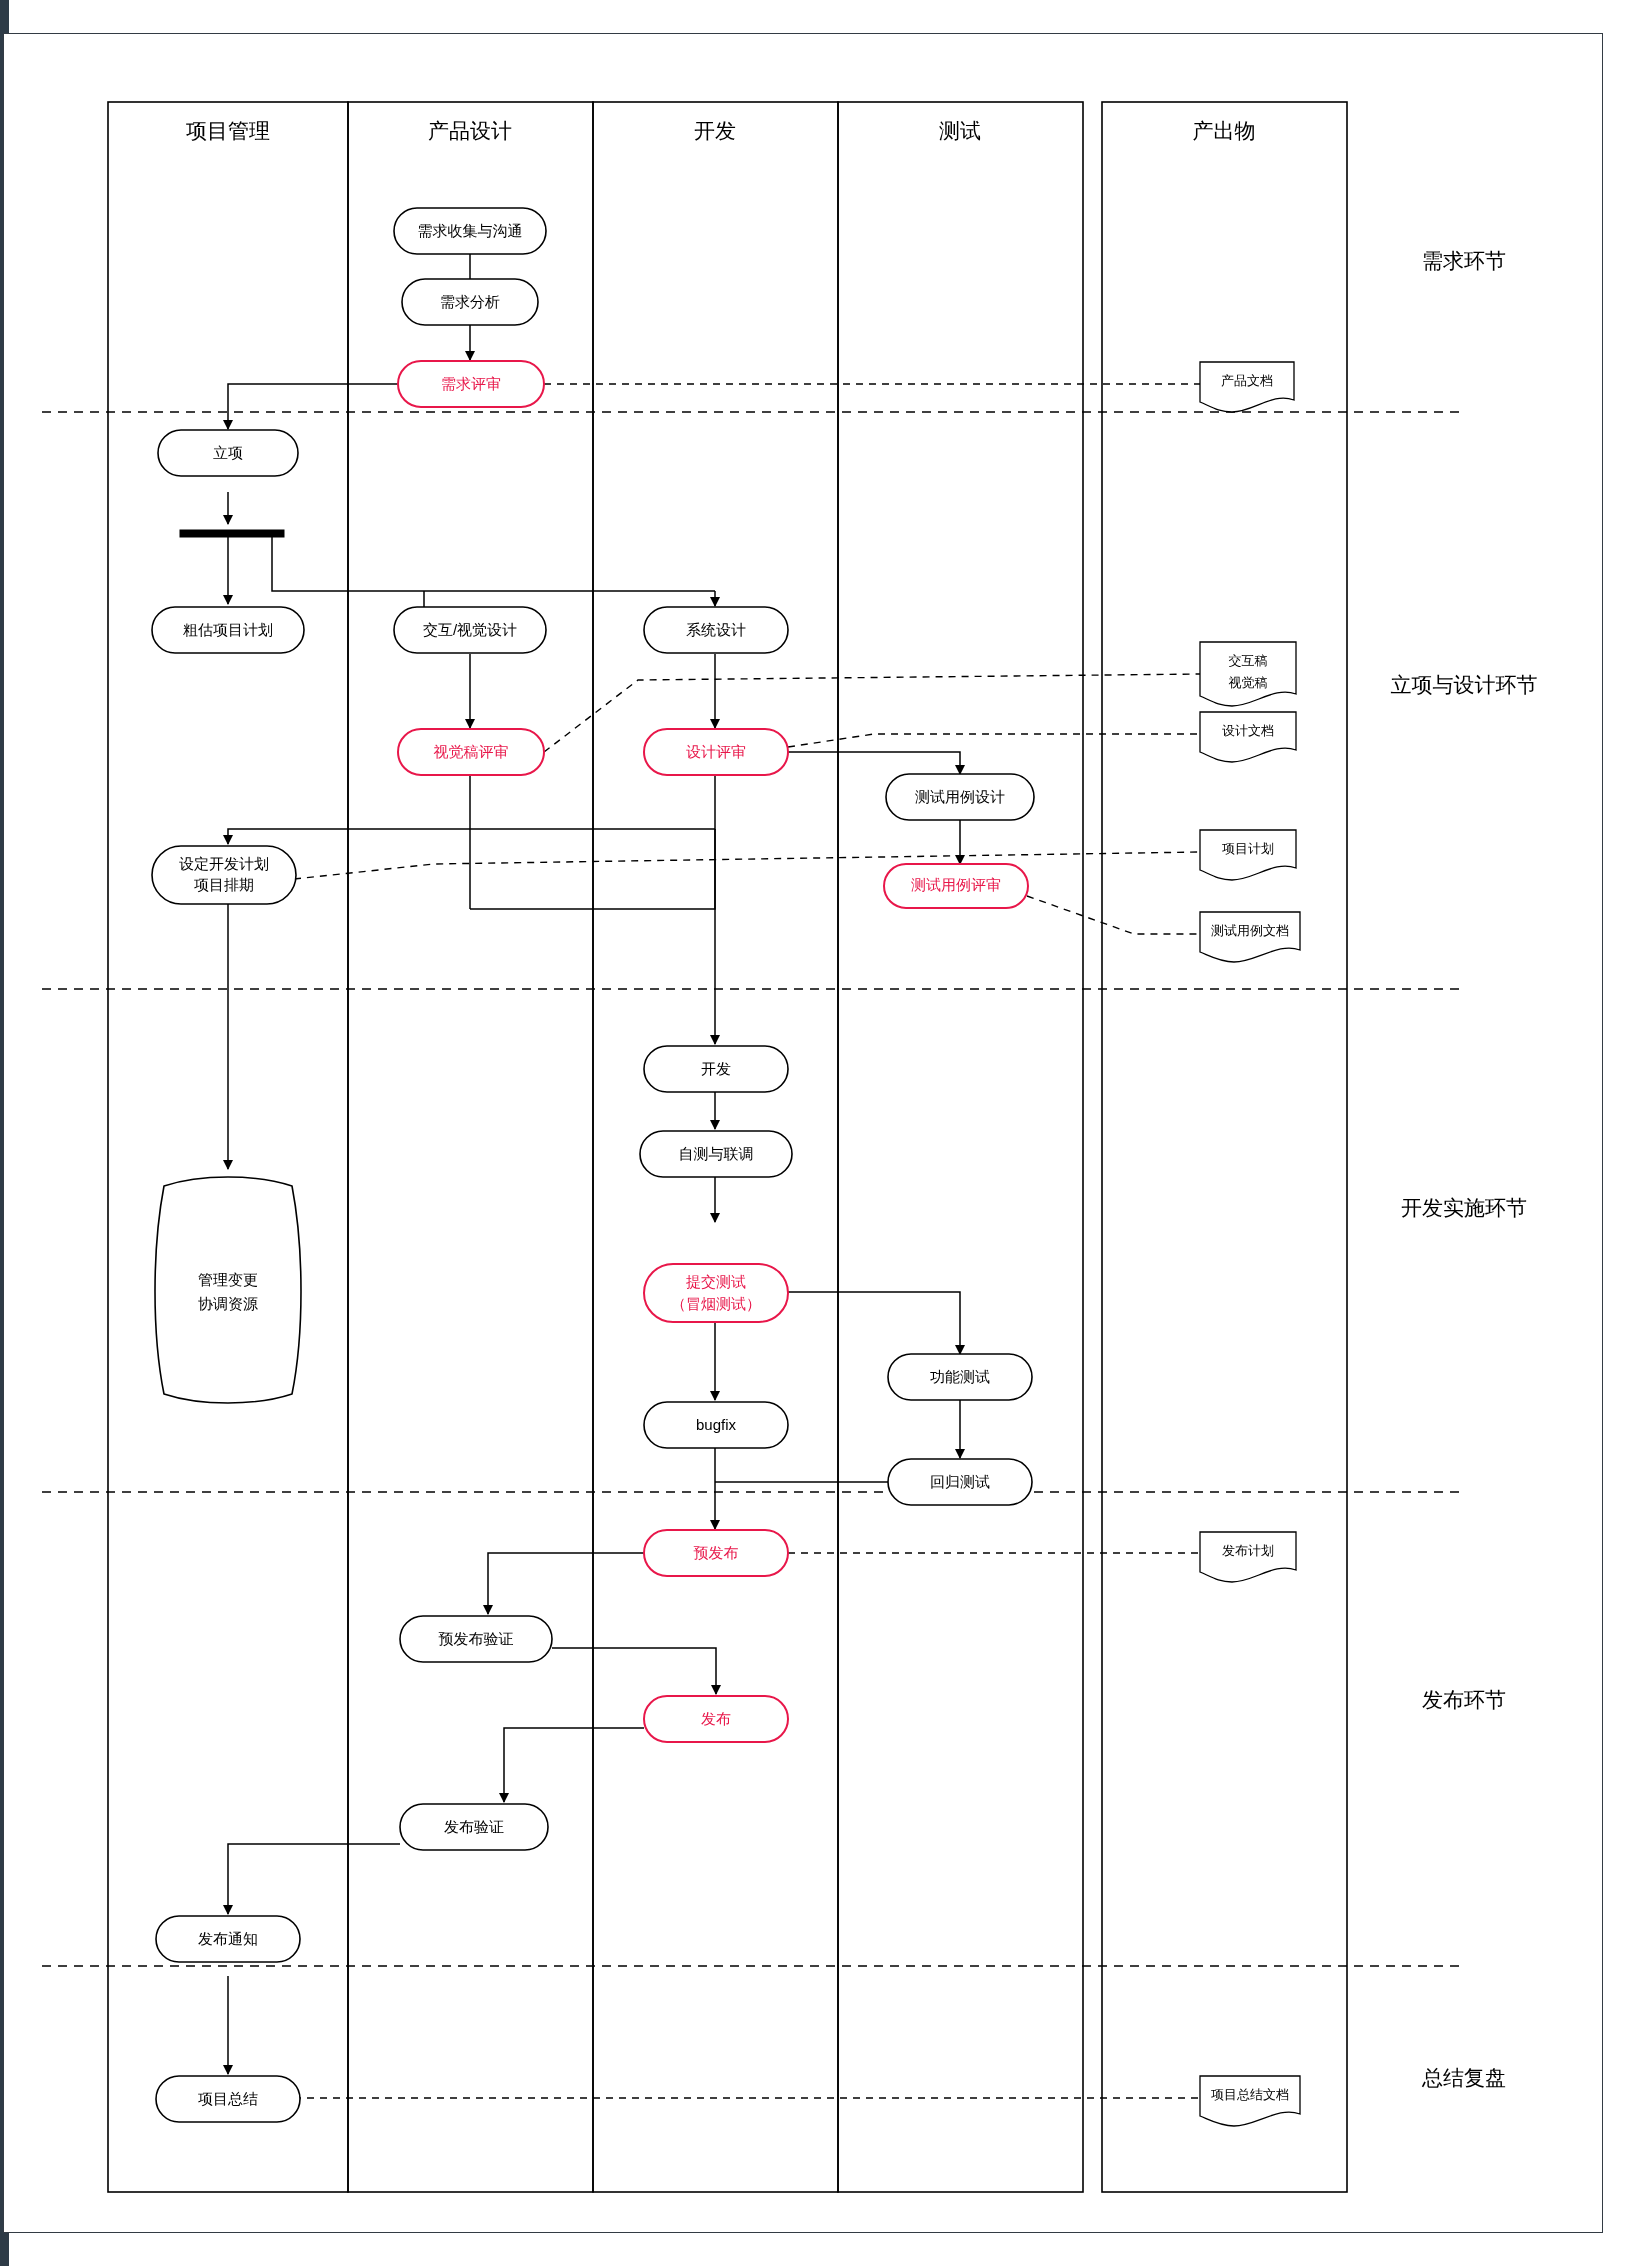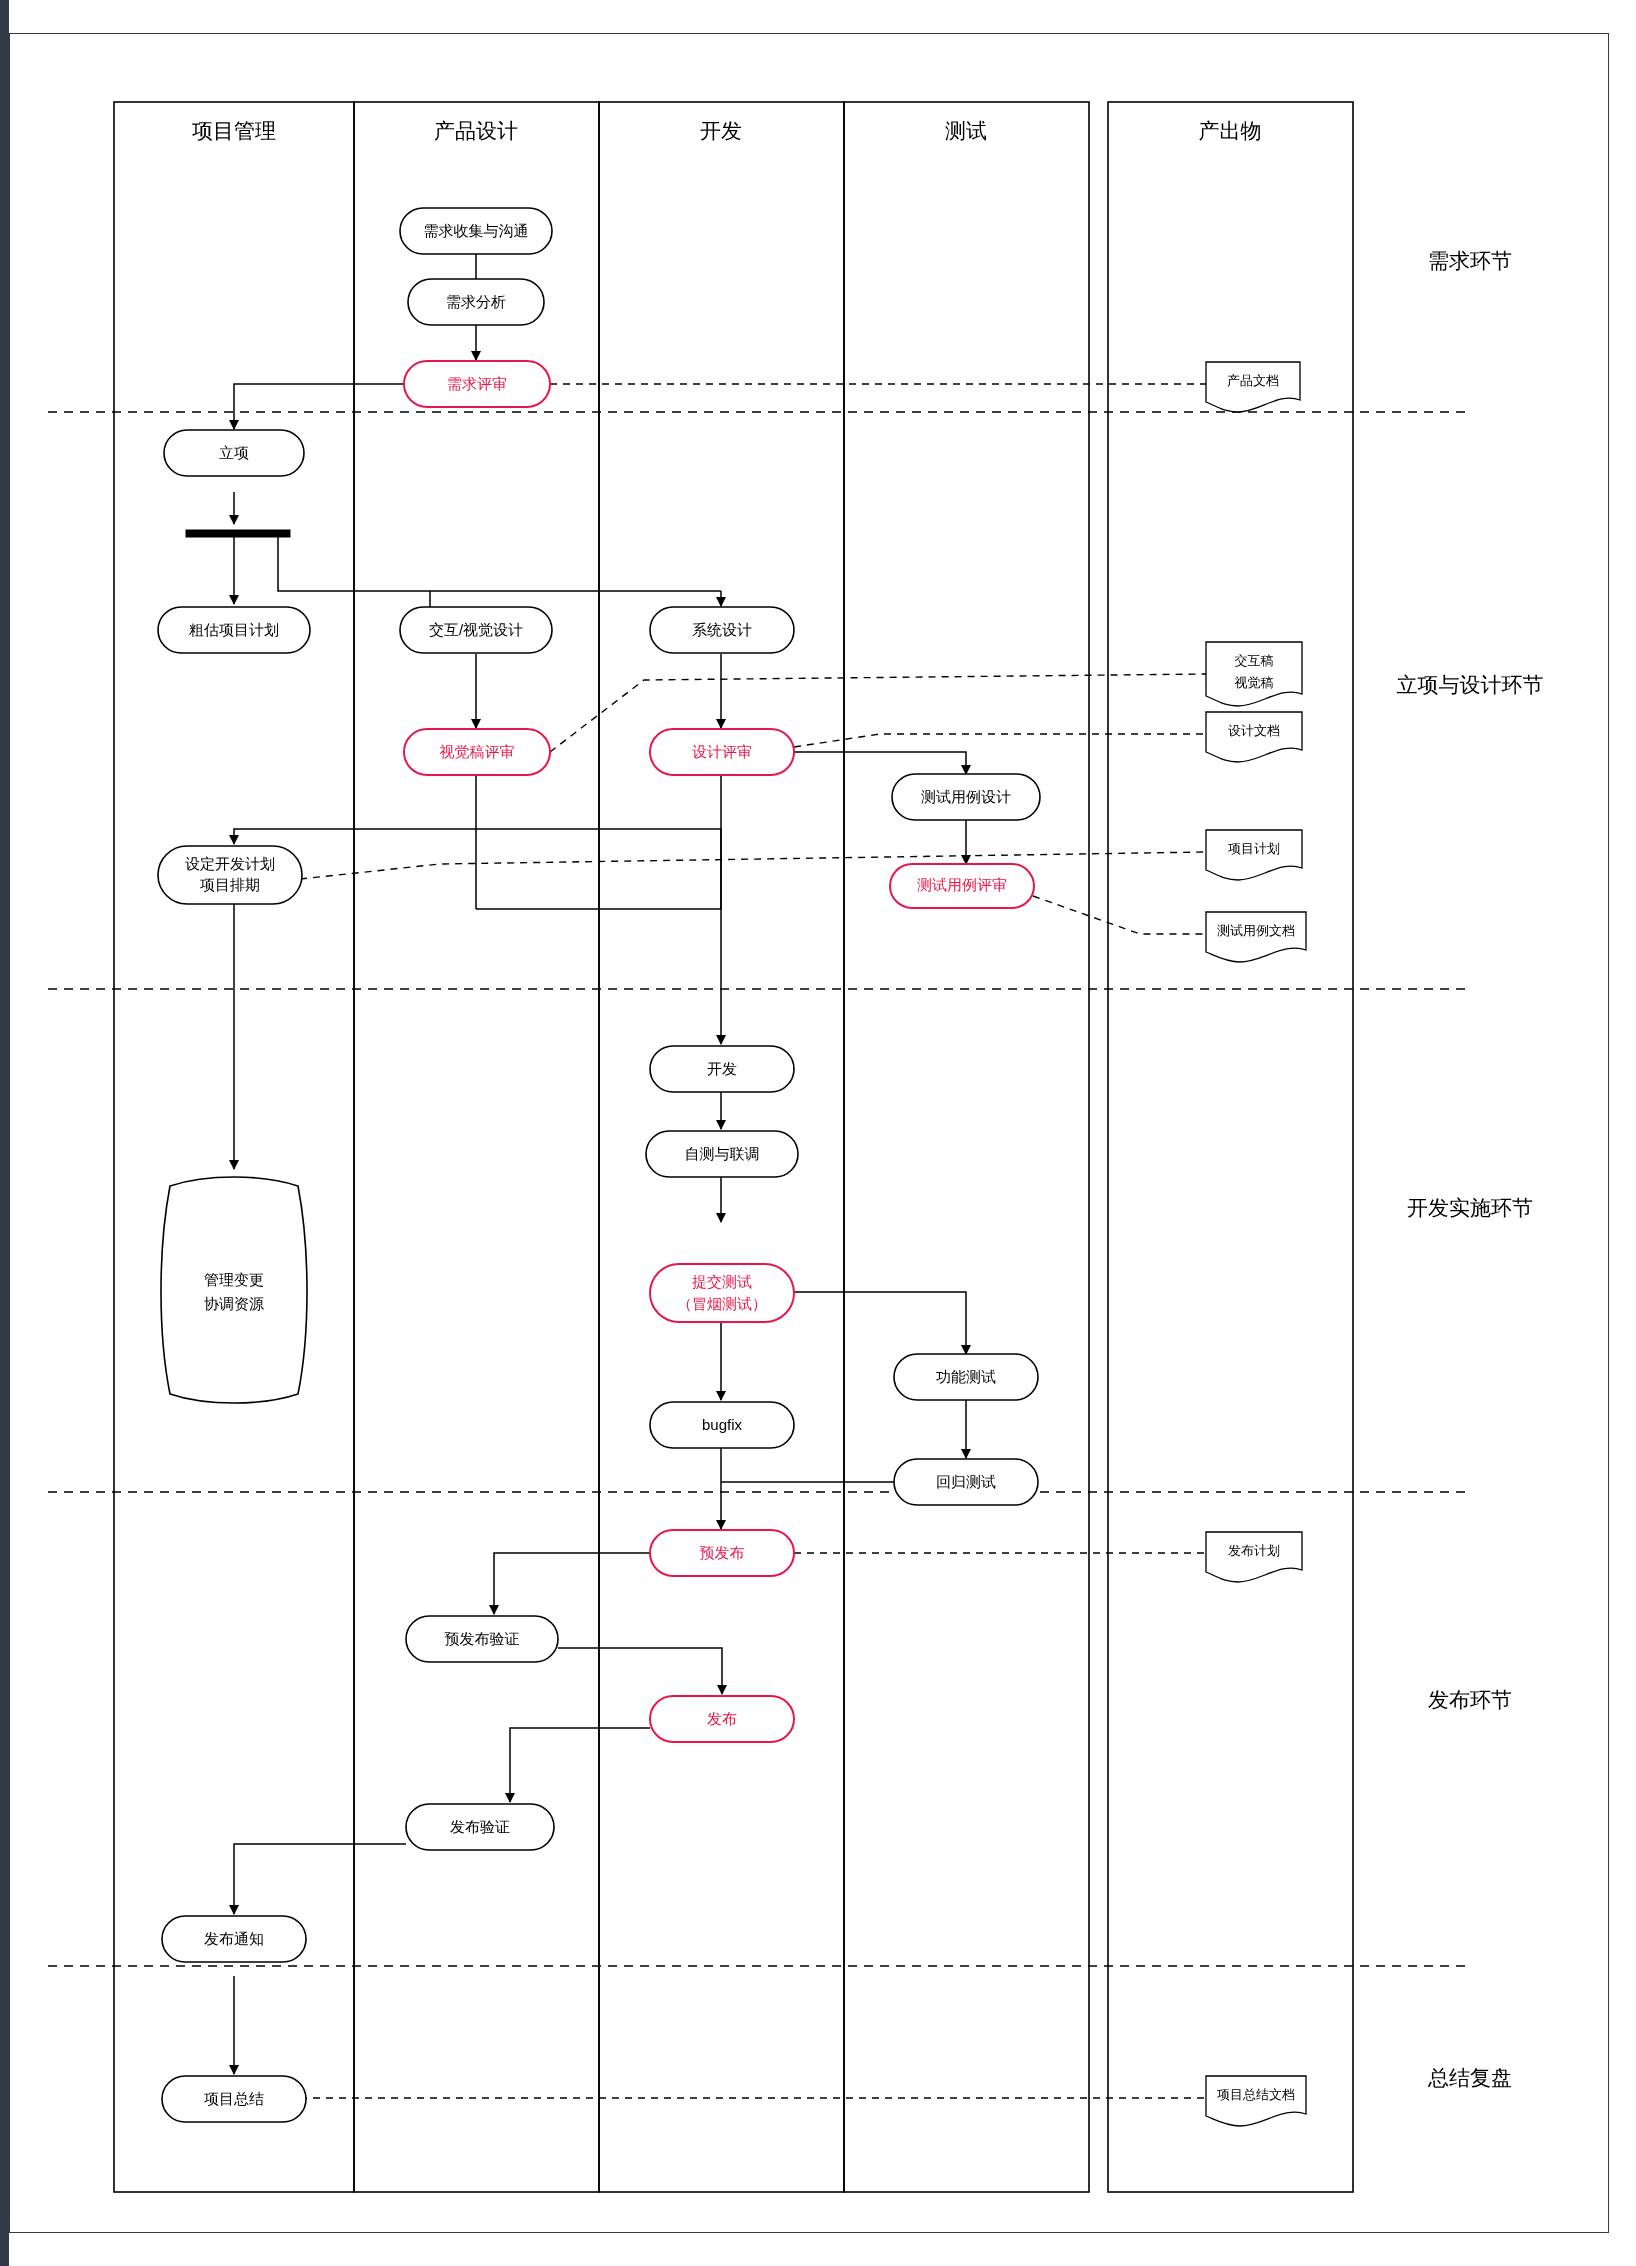--- a/index.html
+++ b/index.html
@@ -20,21 +20,21 @@
   #left-edge {
     position: absolute;
     left: 0;
     top: 0;
     width: 9px;
     height: 2266px;
     background: #2e3b47;
   }
   #canvas-frame {
     position: absolute;
-    left: 9px;
+    left: 3px;
     top: 33px;
     width: 1600px;
     height: 2200px;
     border: 1.5px solid #333b44;
     background: #ffffff;
     box-sizing: border-box;
   }
   svg#diagram {
     position: absolute;
     left: 0;

